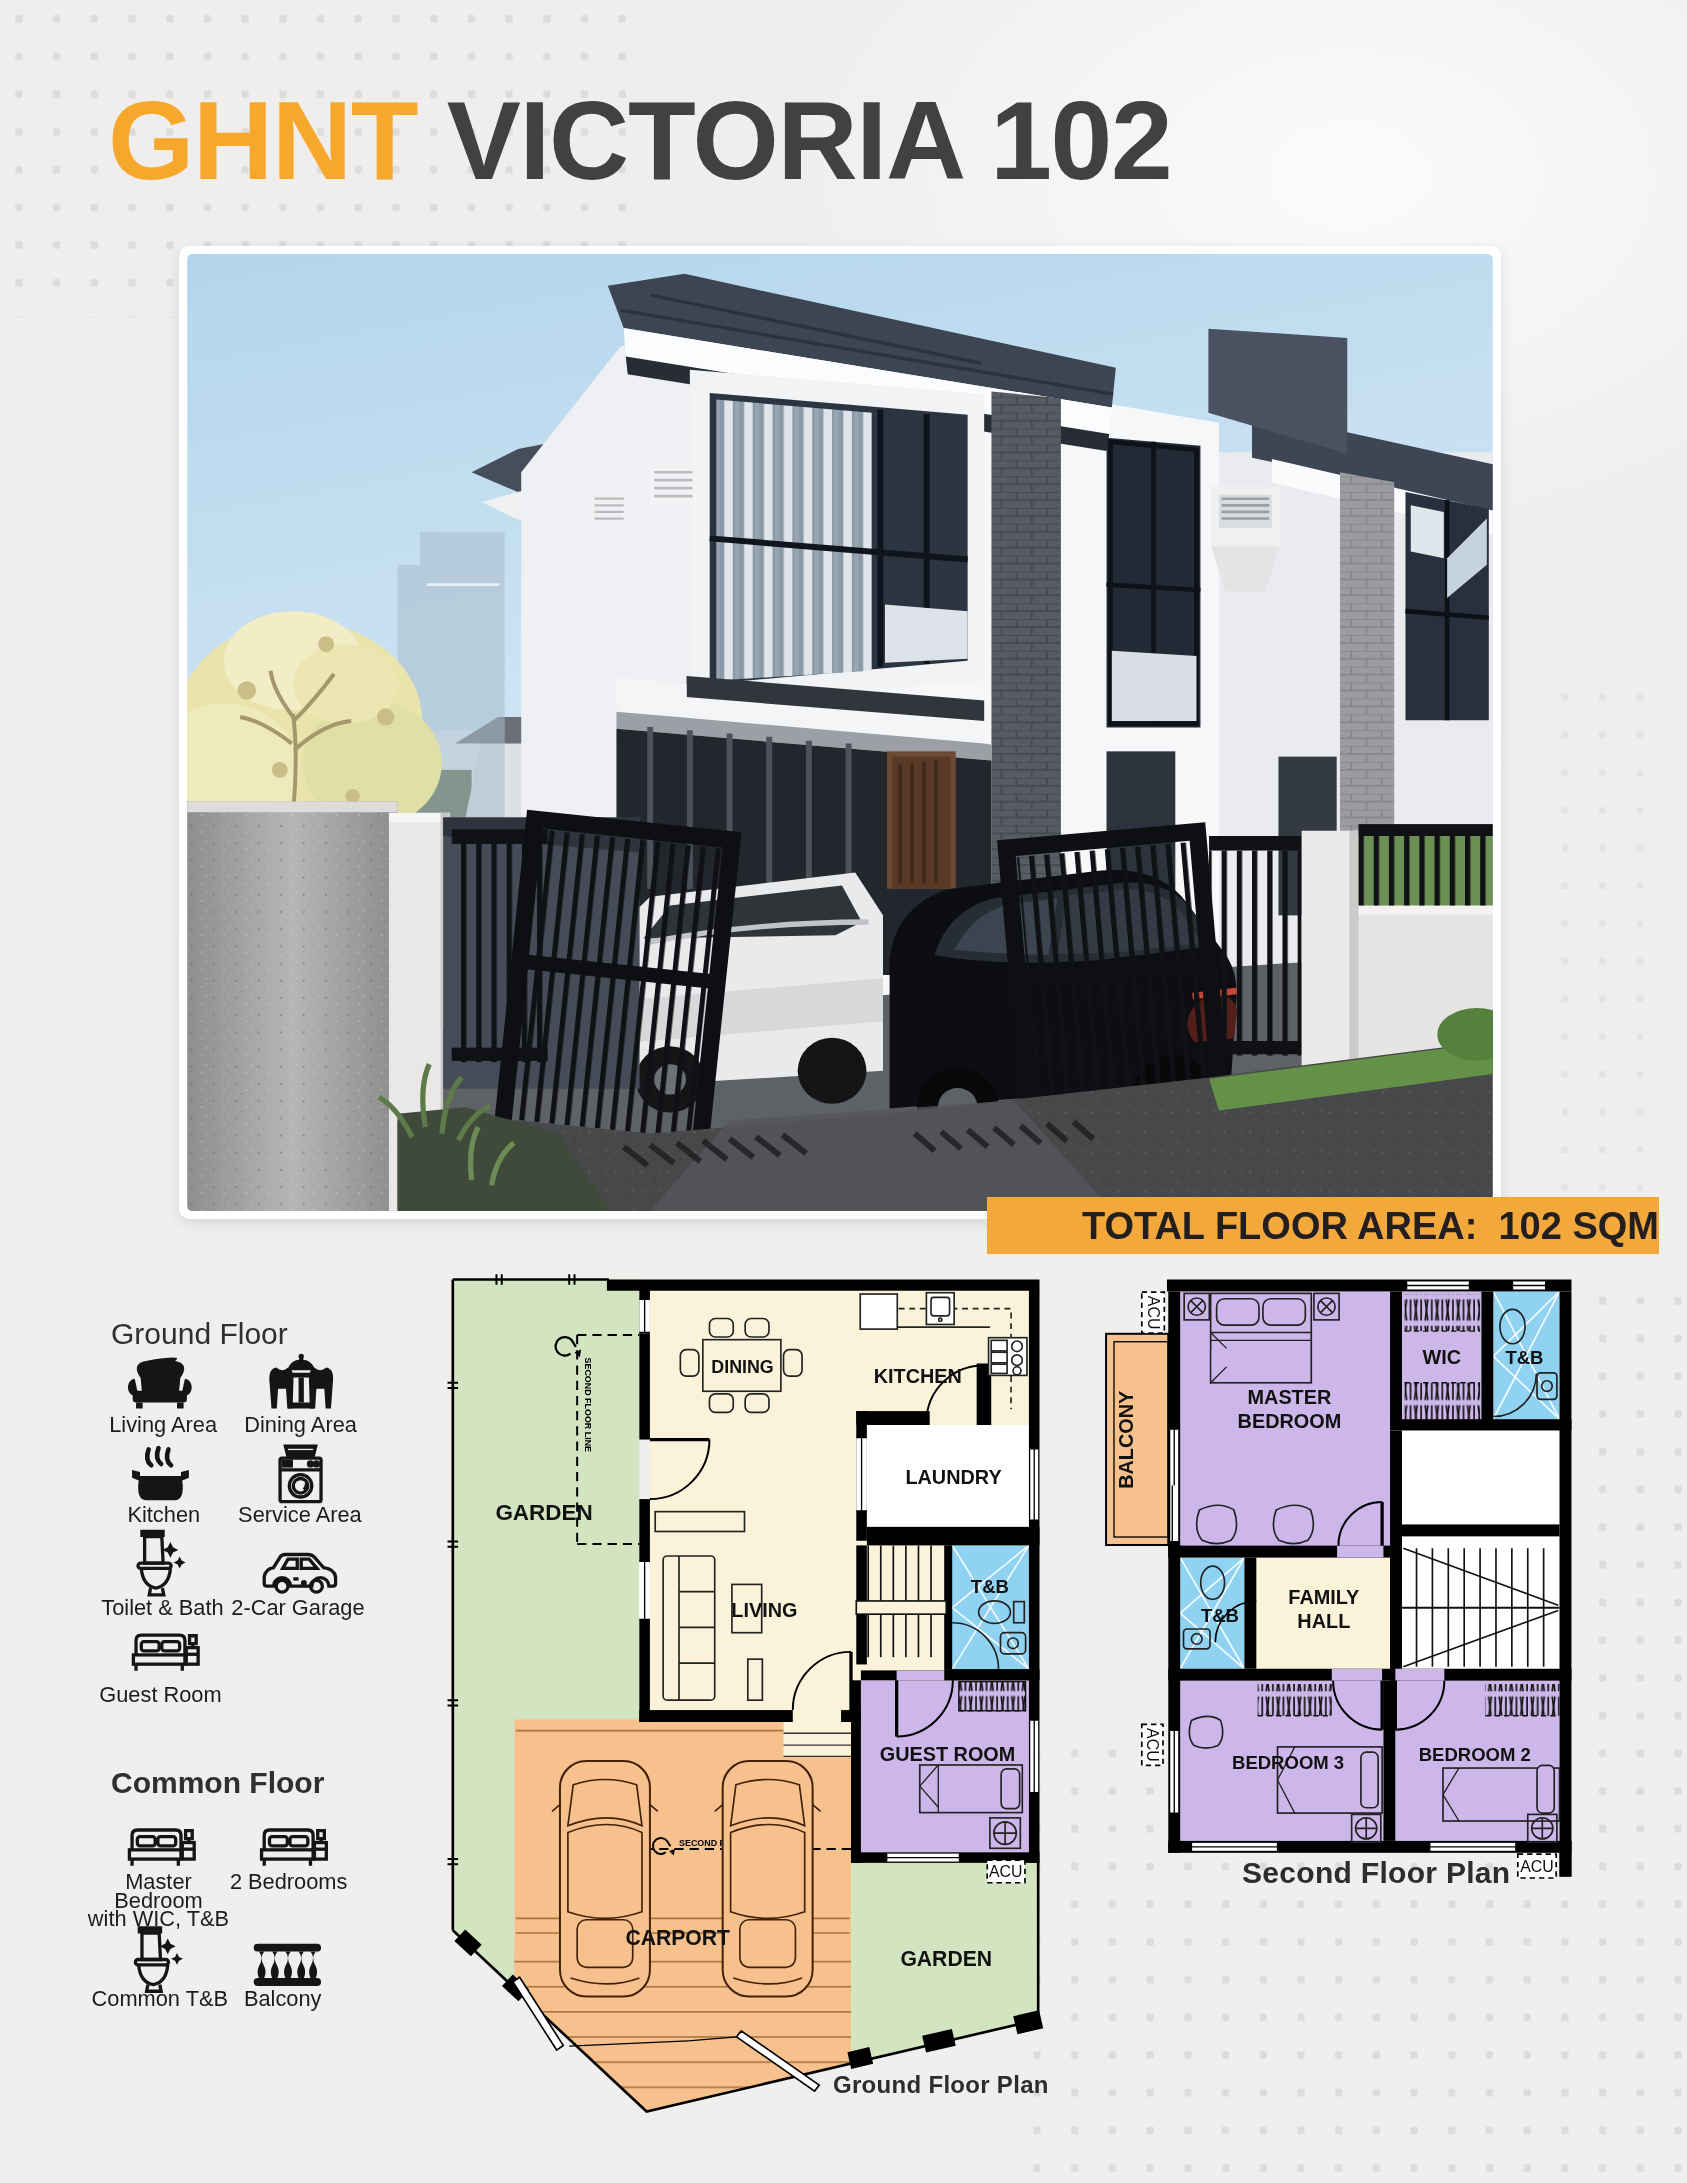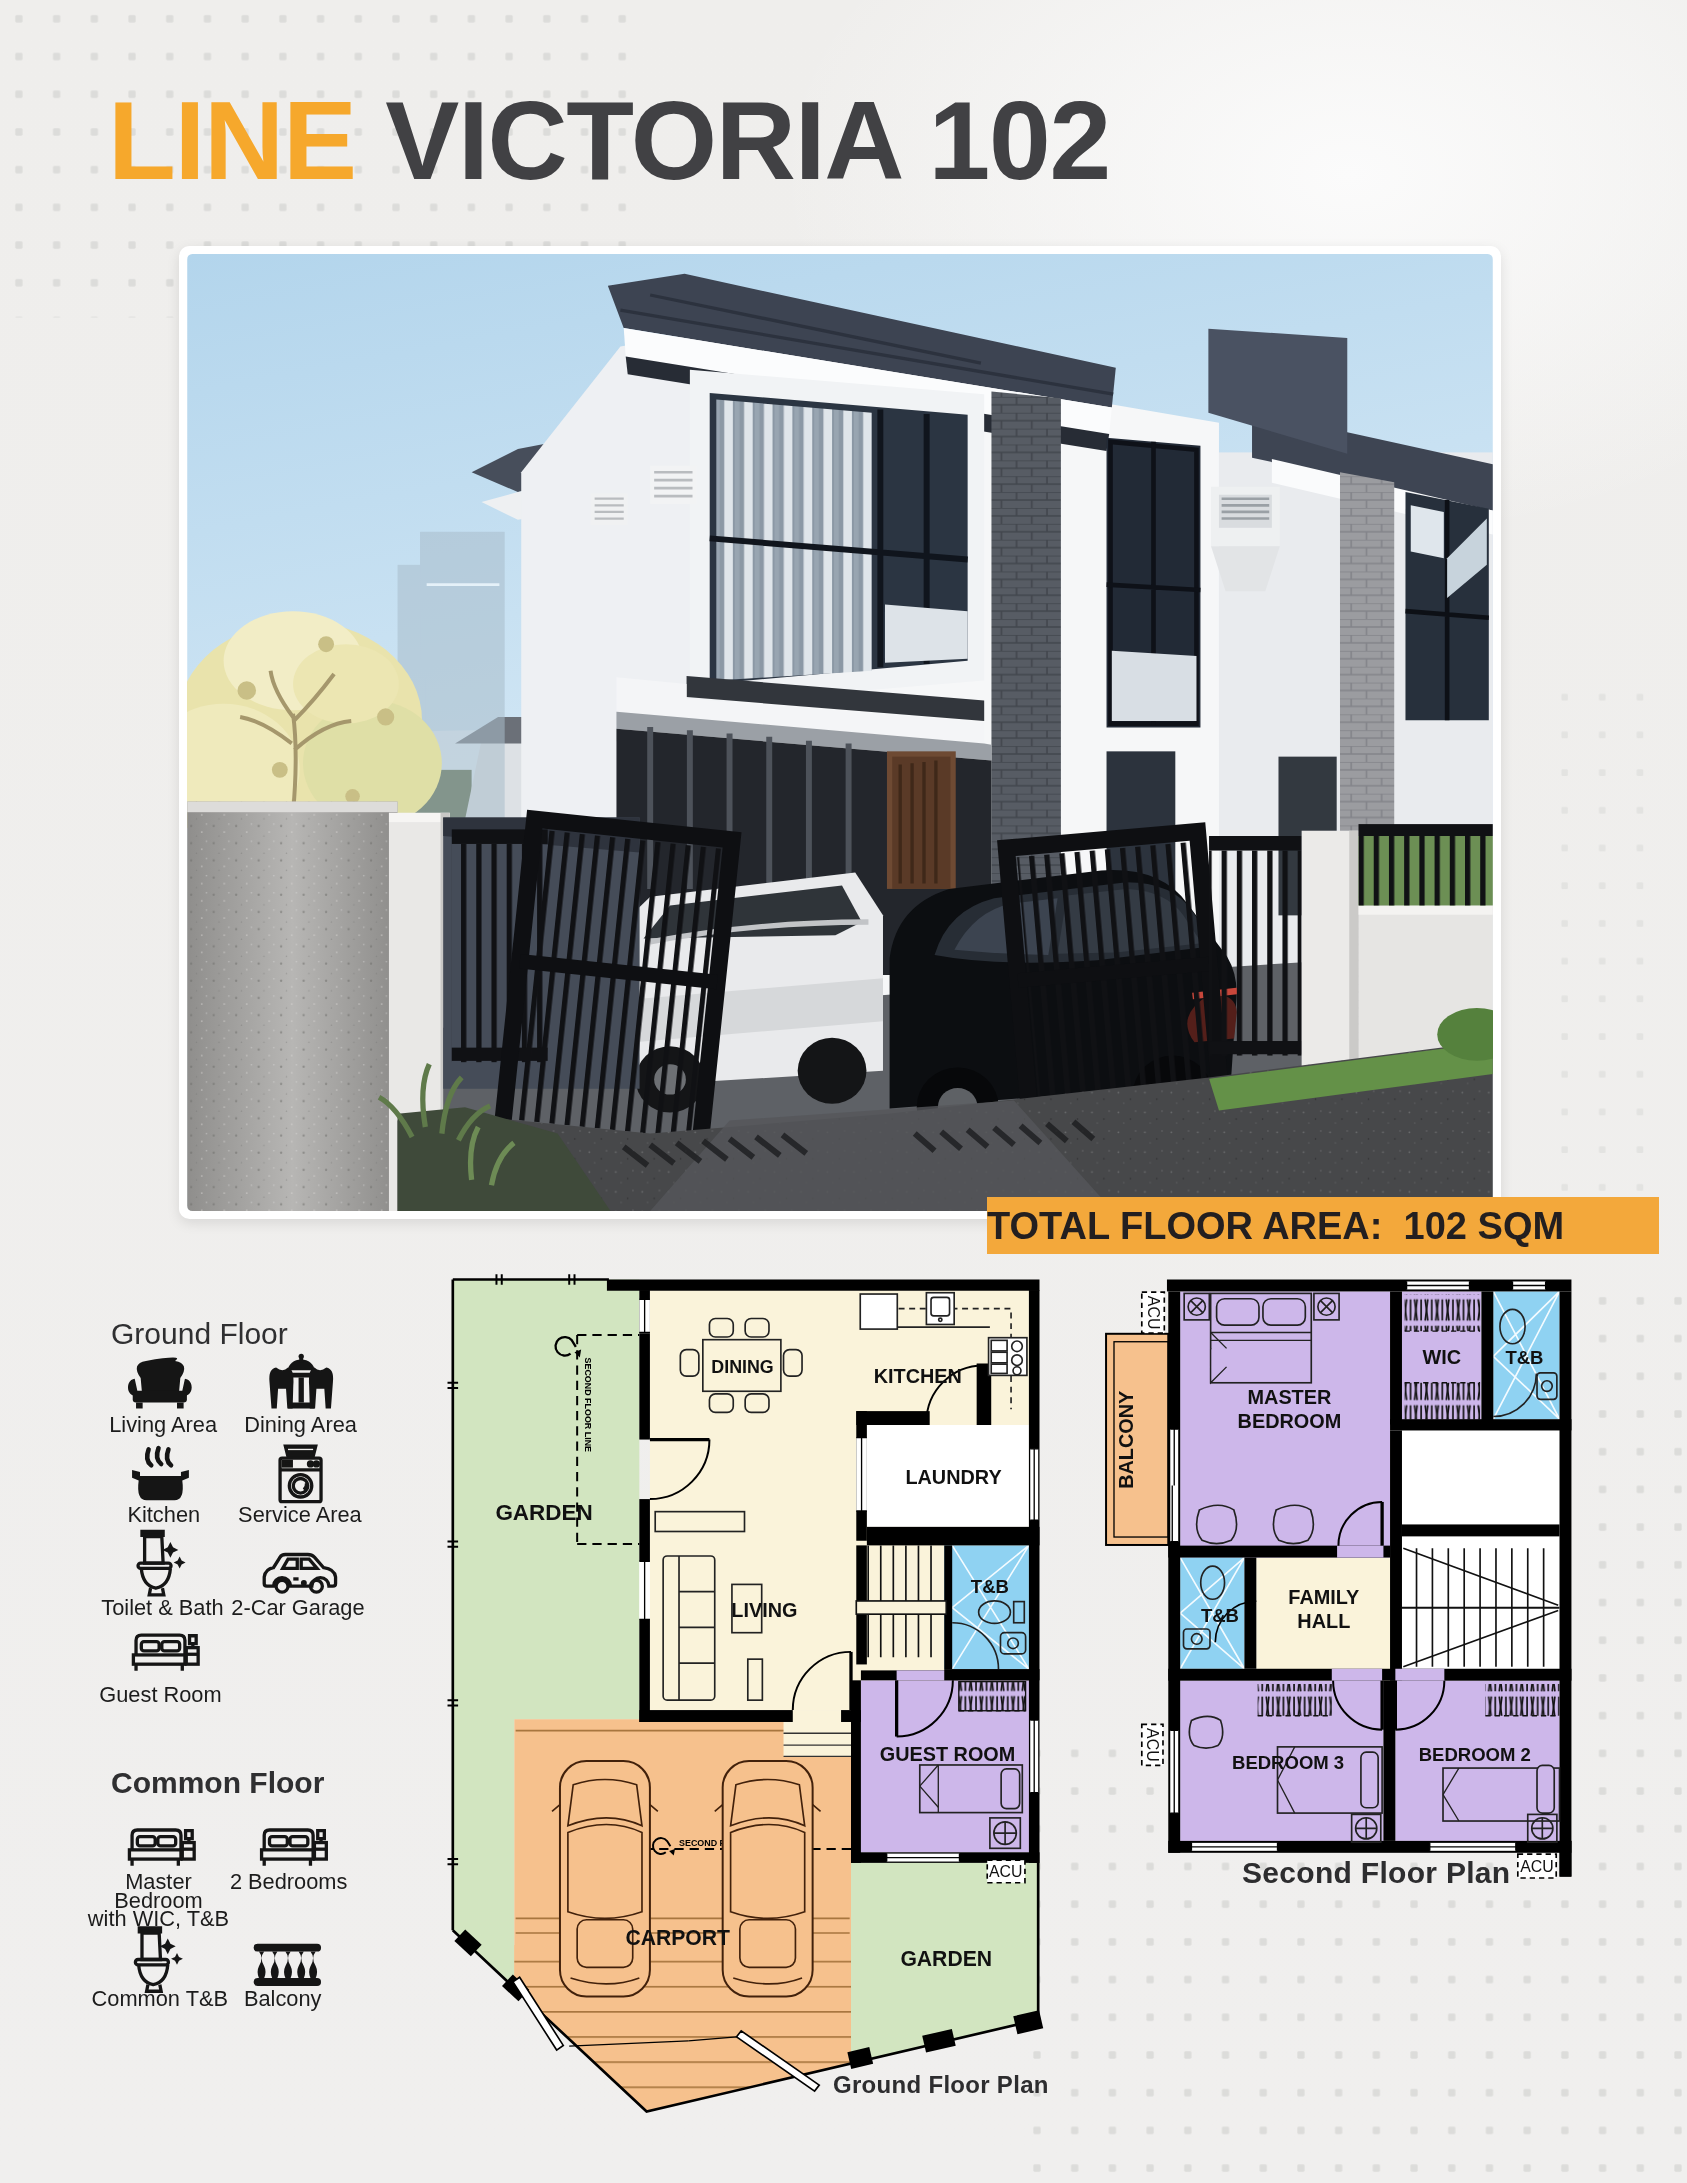--- a/index.html
+++ b/index.html
@@ -23,21 +23,21 @@
     <pattern id="dots2" width="57" height="57" patternUnits="userSpaceOnUse">
       <rect x="23" y="23" width="10" height="10" rx="2" fill="#e3e3e1"></rect>
     </pattern>
   </defs>
   <rect x="0" y="0" width="960" height="480" fill="url(#dots)"></rect>
   <rect x="2360" y="1040" width="170" height="770" fill="url(#dots2)"></rect>
   <rect x="2380" y="1930" width="170" height="680" fill="url(#dots)"></rect>
   <rect x="1560" y="2610" width="990" height="690" fill="url(#dots)"></rect>
 </svg>
 
-<div class="abs" style="left:108px;top:77px;font-size:111px;font-weight:bold;letter-spacing:-1.3px;color:#414144;white-space:nowrap;"><span style="color:#f6a82c;">LINE</span> VICTORIA 102</div>
+<div class="abs" style="left:108px;top:77px;font-size:111px;font-weight:bold;letter-spacing:-1.3px;color:#414144;white-space:nowrap;"><span style="color:#f6a82c;">GHNT</span> VICTORIA 102</div>
 
 <div class="abs" style="left:179px;top:246px;width:1322px;height:973px;background:#ffffff;border-radius:10.6px;box-shadow:0 4px 13.2px rgba(0,0,0,0.10);"></div>
 
 <svg class="abs" style="left:187px;top:254px;border-radius:5.3px" width="1306" height="957" viewBox="0 0 1974 1447">
   <defs>
     <linearGradient id="sky" x1="0" y1="0" x2="0.25" y2="1">
       <stop offset="0" stop-color="#b3d5ec"></stop>
       <stop offset="0.55" stop-color="#cfe5f4"></stop>
       <stop offset="1" stop-color="#e9f3fa"></stop>
     </linearGradient>
@@ -287,21 +287,21 @@
     <path d="M430,1400 q-6,-50 10,-80 M460,1408 q8,-44 34,-64" stroke="#6d8b55" stroke-width="8" fill="none"></path>
   </g>
 
   <polygon points="1545,1247 1974,1192 1974,1240 1560,1295" fill="#649148"></polygon>
 
   <ellipse cx="1950" cy="1180" rx="60" ry="40" fill="#55813d"></ellipse>
 </svg>
 
 <div class="abs" style="left:987px;top:1197px;width:672px;height:57px;background:#f3a83b;"></div>
 
-<div class="abs" style="left:987px;top:1197px;width:672px;height:57px;line-height:58px;text-align:left;font-size:38px;font-weight:bold;color:#231f20;letter-spacing:0px;">TOTAL FLOOR AREA:&nbsp; 102 SQM</div>
+<div class="abs" style="left:987px;top:1197px;width:672px;height:57px;line-height:58px;text-align:right;font-size:38px;font-weight:bold;color:#231f20;letter-spacing:0px;">TOTAL FLOOR AREA:&nbsp; 102 SQM</div>
 
 <div class="abs" style="left:111px;top:1317px;font-size:30px;font-weight:normal;color:#2f2f31;">Ground Floor</div>
 
 <div class="abs" style="left:111px;top:1766px;font-size:30px;font-weight:bold;color:#2f2f31;">Common Floor</div>
 
 <svg class="abs" style="left:66px;top:1350px" width="370" height="668" viewBox="100 2040 560 1010">
   <g id="legend" fill="none" stroke="none">
 
     <g fill="#151515">
       <path d="M213,2082 q-15,-22 8,-26 q60,-10 44,0 q23,4 8,26 l-2,22 -56,0 z" transform="translate(0,0)"></path>

